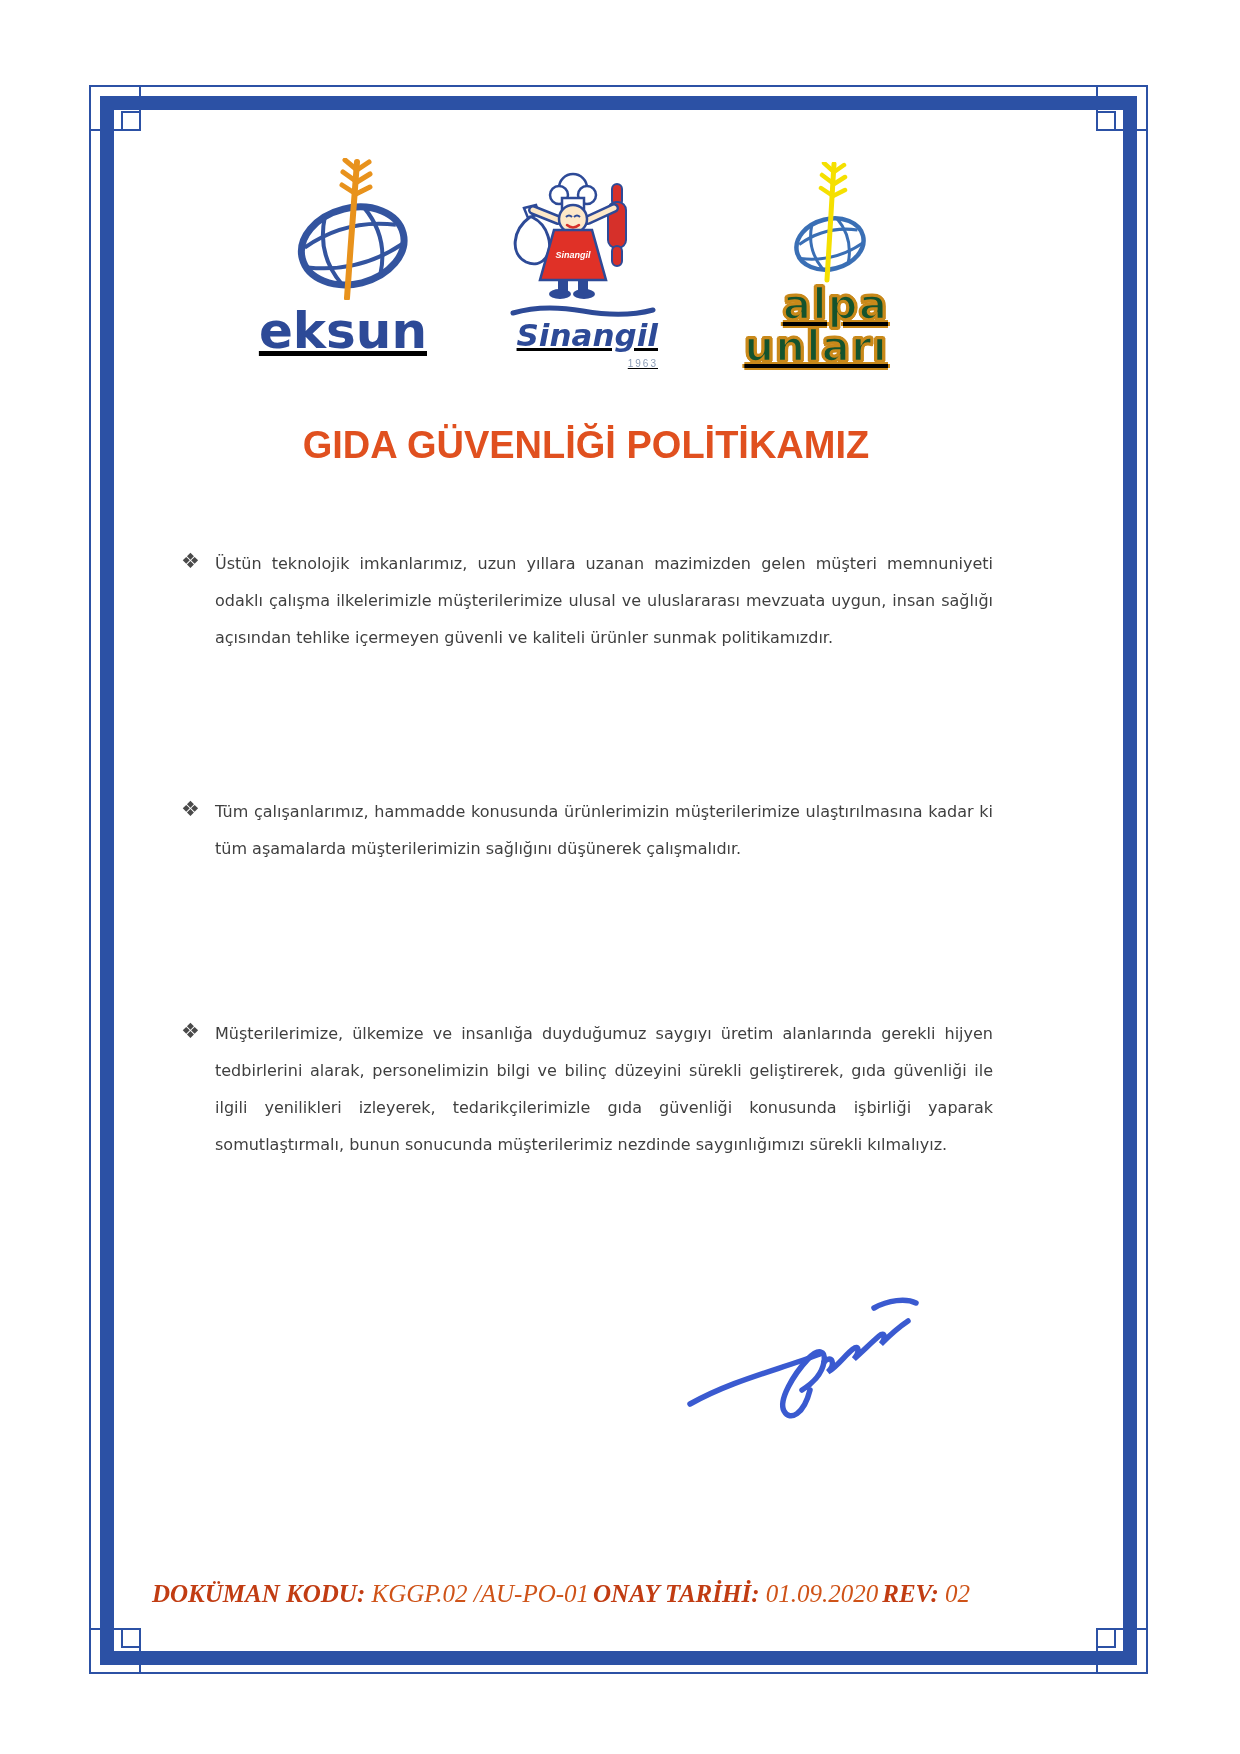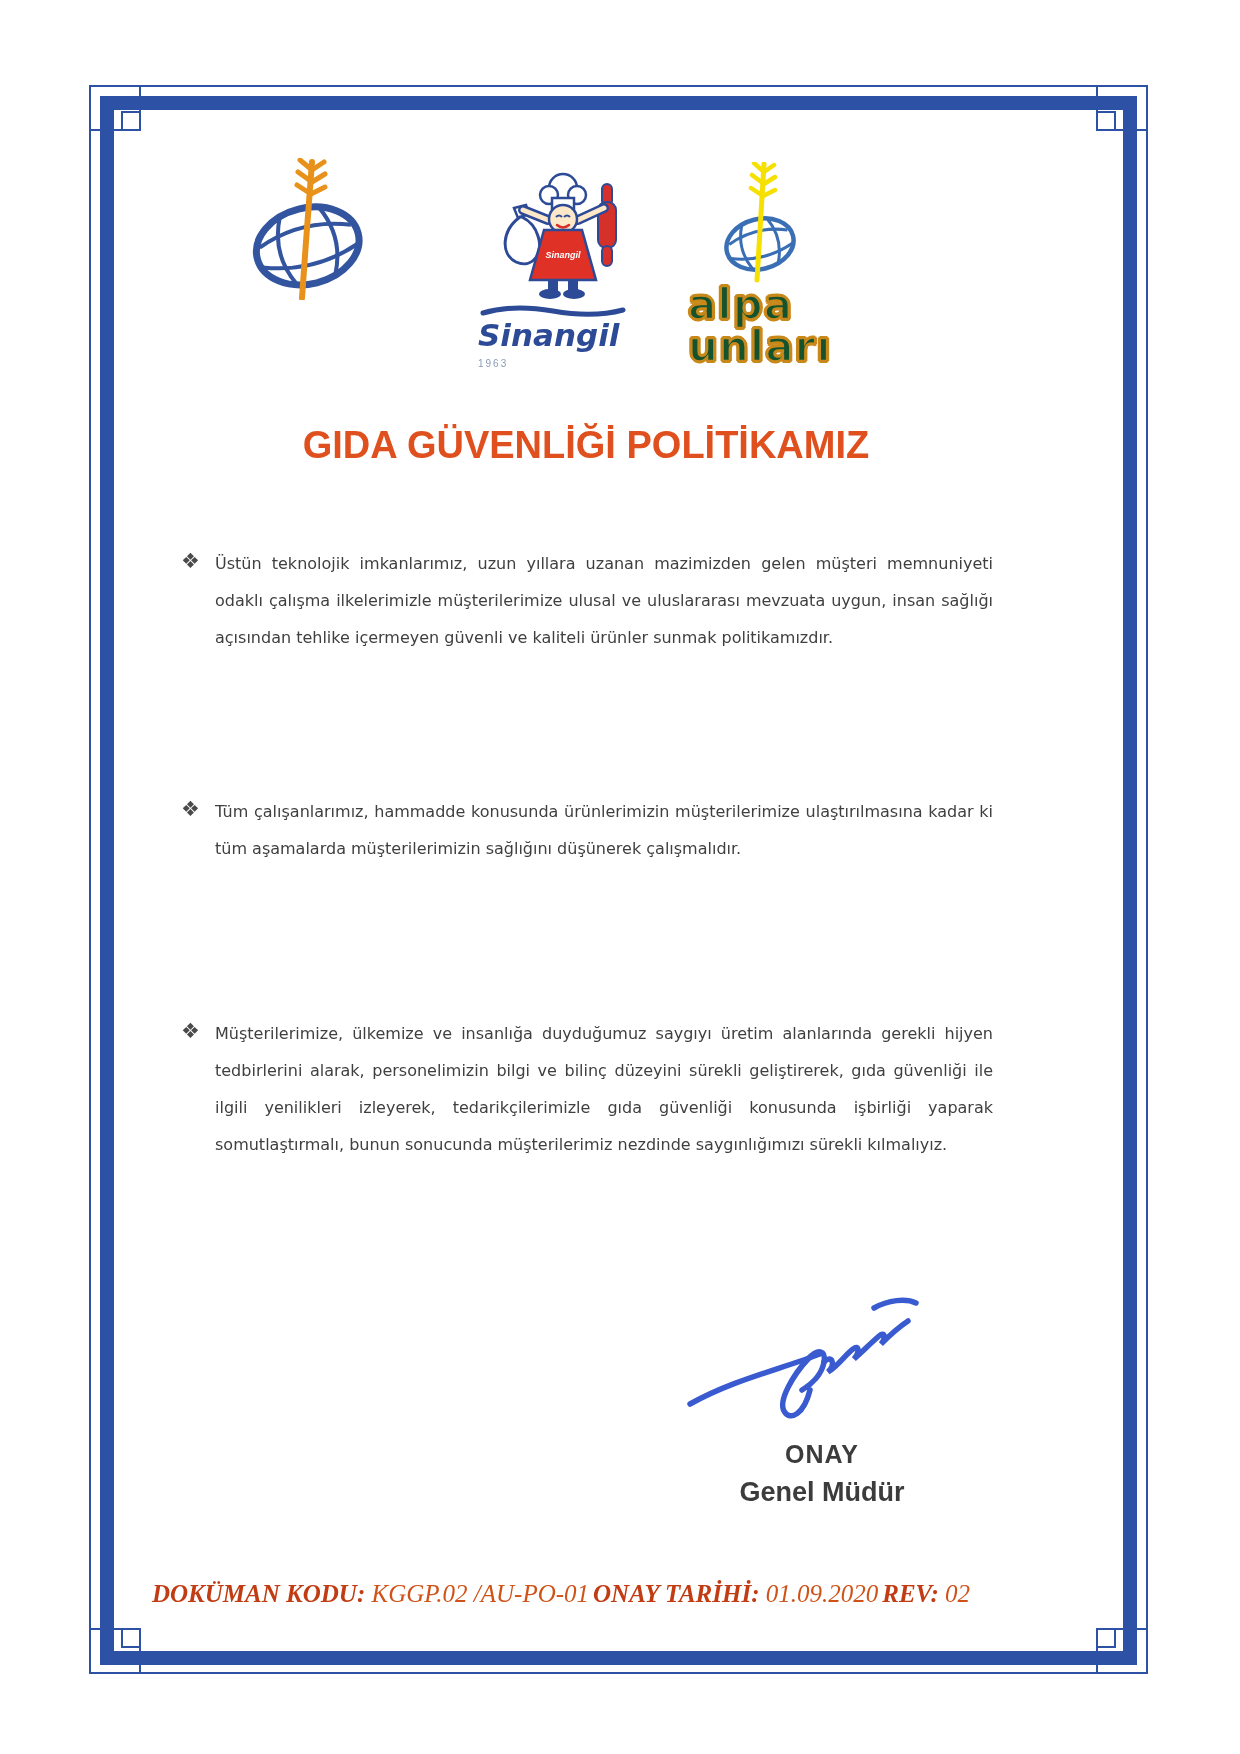--- a/index.html
+++ b/index.html
@@ -32,21 +32,21 @@
   .loop-tl { left:89px;  top:85px; }
   .loop-tr { right:92px; top:85px; }
   .loop-bl { left:89px;  bottom:80px; }
   .loop-br { right:92px; bottom:80px; }
   .sq-tl { left:121px;  top:111px; }
   .sq-tr { right:124px; top:111px; }
   .sq-bl { left:121px;  bottom:106px; }
   .sq-br { right:124px; bottom:106px; }
 
   
-  .logo { position:absolute; text-align:left; }
+  .logo { position:absolute; text-align:right;text-decoration:underline; }
   .logo-eksun   { left:232px; top:158px; width:195px; }
   .logo-sinangil{ left:478px; top:172px; width:180px; }
   .logo-alpa    { left:688px; top:162px; width:200px; }
 
   .eksun-word {
     font-size:50px; font-weight:800; color:#2d4a97;
     letter-spacing:0px; line-height:1; margin-top:2px;
     font-family:"DejaVu Sans", sans-serif;
   }
   .sinangil-word {
@@ -134,20 +134,21 @@
           <ellipse cx="75" cy="88" rx="52" ry="38" fill="none" stroke="#33549f" stroke-width="7"></ellipse>
           <path d="M28,78 Q75,60 122,78" fill="none" stroke="#33549f" stroke-width="4"></path>
           <path d="M26,98 Q75,116 124,98" fill="none" stroke="#33549f" stroke-width="4"></path>
           <path d="M55,53 Q38,88 55,122" fill="none" stroke="#33549f" stroke-width="4"></path>
           <path d="M95,53 Q112,88 95,122" fill="none" stroke="#33549f" stroke-width="4"></path>
         </g>
         <path d="M80,4 C77,45 73,95 70,140" fill="none" stroke="#e8921c" stroke-width="6" stroke-linecap="round"></path>
         <path d="M80,12 L68,2  M80,24 L66,14 M79,36 L65,27 M80,12 L92,4 M80,24 L93,16 M79,36 L93,29" stroke="#e8921c" stroke-width="5" stroke-linecap="round" fill="none"></path>
       </svg>
     </span>
+    <div class="eksun-word">eksun</div>
   </div>
 
   <div class="logo logo-sinangil">
     <span>
       <svg width="170" height="128" viewBox="0 0 170 128">
 
         <rect x="124" y="12" width="10" height="22" rx="5" fill="#d6302a" stroke="#2d4a97" stroke-width="2"></rect>
         <rect x="120" y="30" width="18" height="46" rx="8" fill="#d6302a" stroke="#2d4a97" stroke-width="2"></rect>
         <rect x="124" y="74" width="10" height="20" rx="5" fill="#d6302a" stroke="#2d4a97" stroke-width="2"></rect>
 
@@ -219,24 +220,20 @@
   <div class="signature-svg">
     <svg width="245" height="150" viewBox="0 0 245 150">
       <g fill="none" stroke="#3a5ad0" stroke-width="5.5" stroke-linecap="round">
         <path d="M12,122 C55,98 100,88 142,72"></path>
         <path d="M132,108 C126,132 112,140 106,129 C100,118 116,92 130,77 C140,66 148,68 146,80 C144,92 134,102 124,108"></path>
         <path d="M146,80 C154,72 158,82 150,90 C160,84 168,72 175,67 C181,62 182,70 176,77 C186,68 194,60 201,54 C207,49 208,56 203,62 C212,53 221,45 230,39"></path>
         <path d="M196,26 C210,18 228,16 238,21"></path>
       </g>
     </svg>
   </div>
-  <div class="approval-block">
-    <div class="approval-label">ONAY</div>
-    <div class="signer-title">Genel Müdür</div>
-  </div>
 
   <div class="footer-row">
     <span class="footer-item">
       <span class="lbl">DOKÜMAN KODU:</span><span class="val"> KGGP.02 /AU-PO-01</span>
     </span>
     <span class="footer-item">
       <span class="lbl">ONAY TARİHİ:</span><span class="val"> 01.09.2020</span>
     </span>
     <span class="footer-item">
       <span class="lbl">REV:</span><span class="val"> 02</span>

